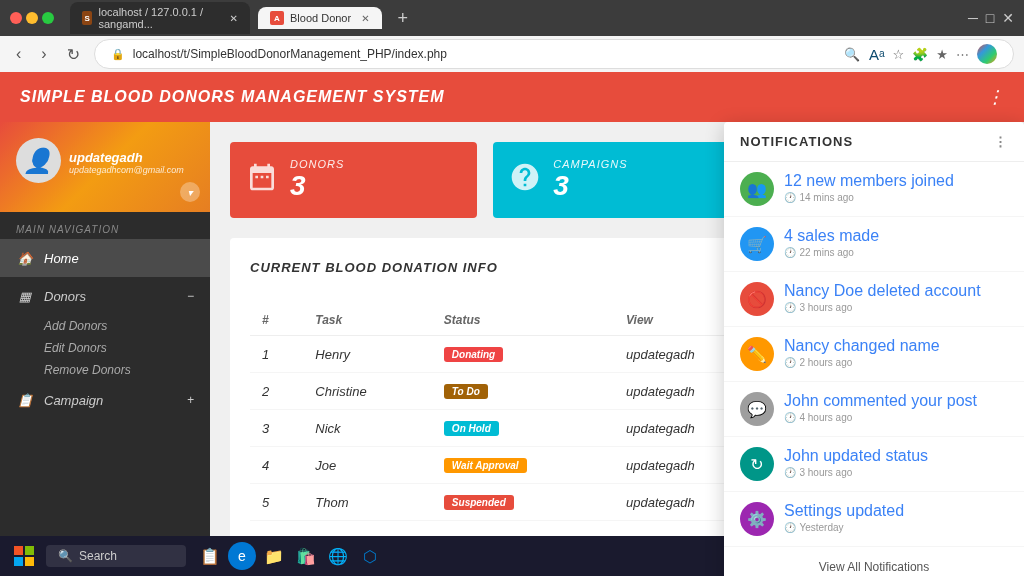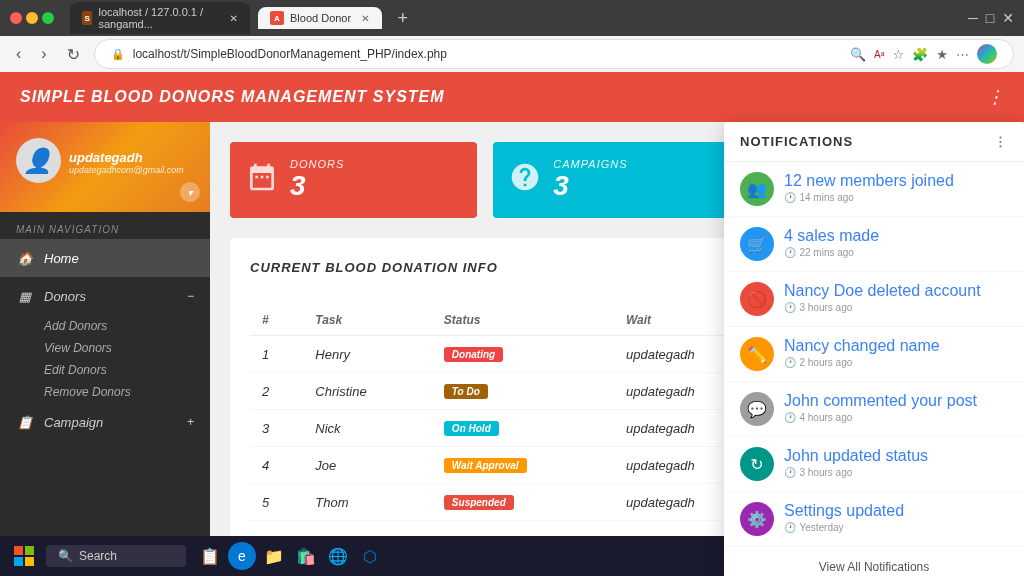--- a/index.html
+++ b/index.html
@@ -146,21 +146,21 @@
 
   <div class="browser-addressbar">
     <button class="nav-btn">‹</button>
     <button class="nav-btn">›</button>
     <button class="nav-btn">↻</button>
     <div class="address-bar">
       <span style="color:#555;font-size:11px;">🔒</span>
       <span style="font-size:12px;color:#333;">localhost/t/SimpleBloodDonorManagement_PHP/index.php</span>
       <div class="address-bar-icons">
         <span style="font-size:13px;color:#666;">🔍</span>
-        <span style="font-size:10px;color:#b91c1c;">Aᵃ</span>
+        <span style="font-size:15px;color:#0c4a6e;">Aᵃ</span>
         <span style="font-size:13px;color:#666;">☆</span>
         <span style="font-size:13px;color:#666;">🧩</span>
         <span style="font-size:13px;color:#666;">★</span>
         <span style="font-size:13px;color:#666;">⋯</span>
         <span style="display:inline-block;width:20px;height:20px;border-radius:50%;background:linear-gradient(135deg,#e74c3c,#3498db,#2ecc71,#f39c12);vertical-align:middle;"></span>
       </div>
     </div>
   </div>
 </div>
 
@@ -197,21 +197,20 @@
         <span>Home</span>
       </div>
 
       <div class="nav-item">
         <span class="nav-item-icon">▦</span>
         <span>Donors</span>
         <span class="nav-expand">−</span>
       </div>
 
       <div class="nav-sub">Add Donors</div>
-      <div class="nav-sub">View Donors</div>
       <div class="nav-sub">Edit Donors</div>
       <div class="nav-sub">Remove Donors</div>
 
       <div class="nav-item">
         <span class="nav-item-icon">📋</span>
         <span>Campaign</span>
         <span class="nav-expand">+</span>
       </div>
     </div>
 
@@ -261,21 +260,21 @@
         <div class="table-header">
           <span class="table-title">CURRENT BLOOD DONATION INFO</span>
           <span class="table-menu">⋮</span>
         </div>
         <table>
           <thead>
             <tr>
               <th>#</th>
               <th>Task</th>
               <th>Status</th>
-              <th>Wait</th>
+              <th>View</th>
               <th>Progress</th>
             </tr>
           </thead>
           <tbody id="table-body">
           <tr>
     <td>1</td>
     <td>Henry</td>
     <td><span class="status-badge status-donating">Donating</span></td>
     <td>updategadh</td>
     <td>

